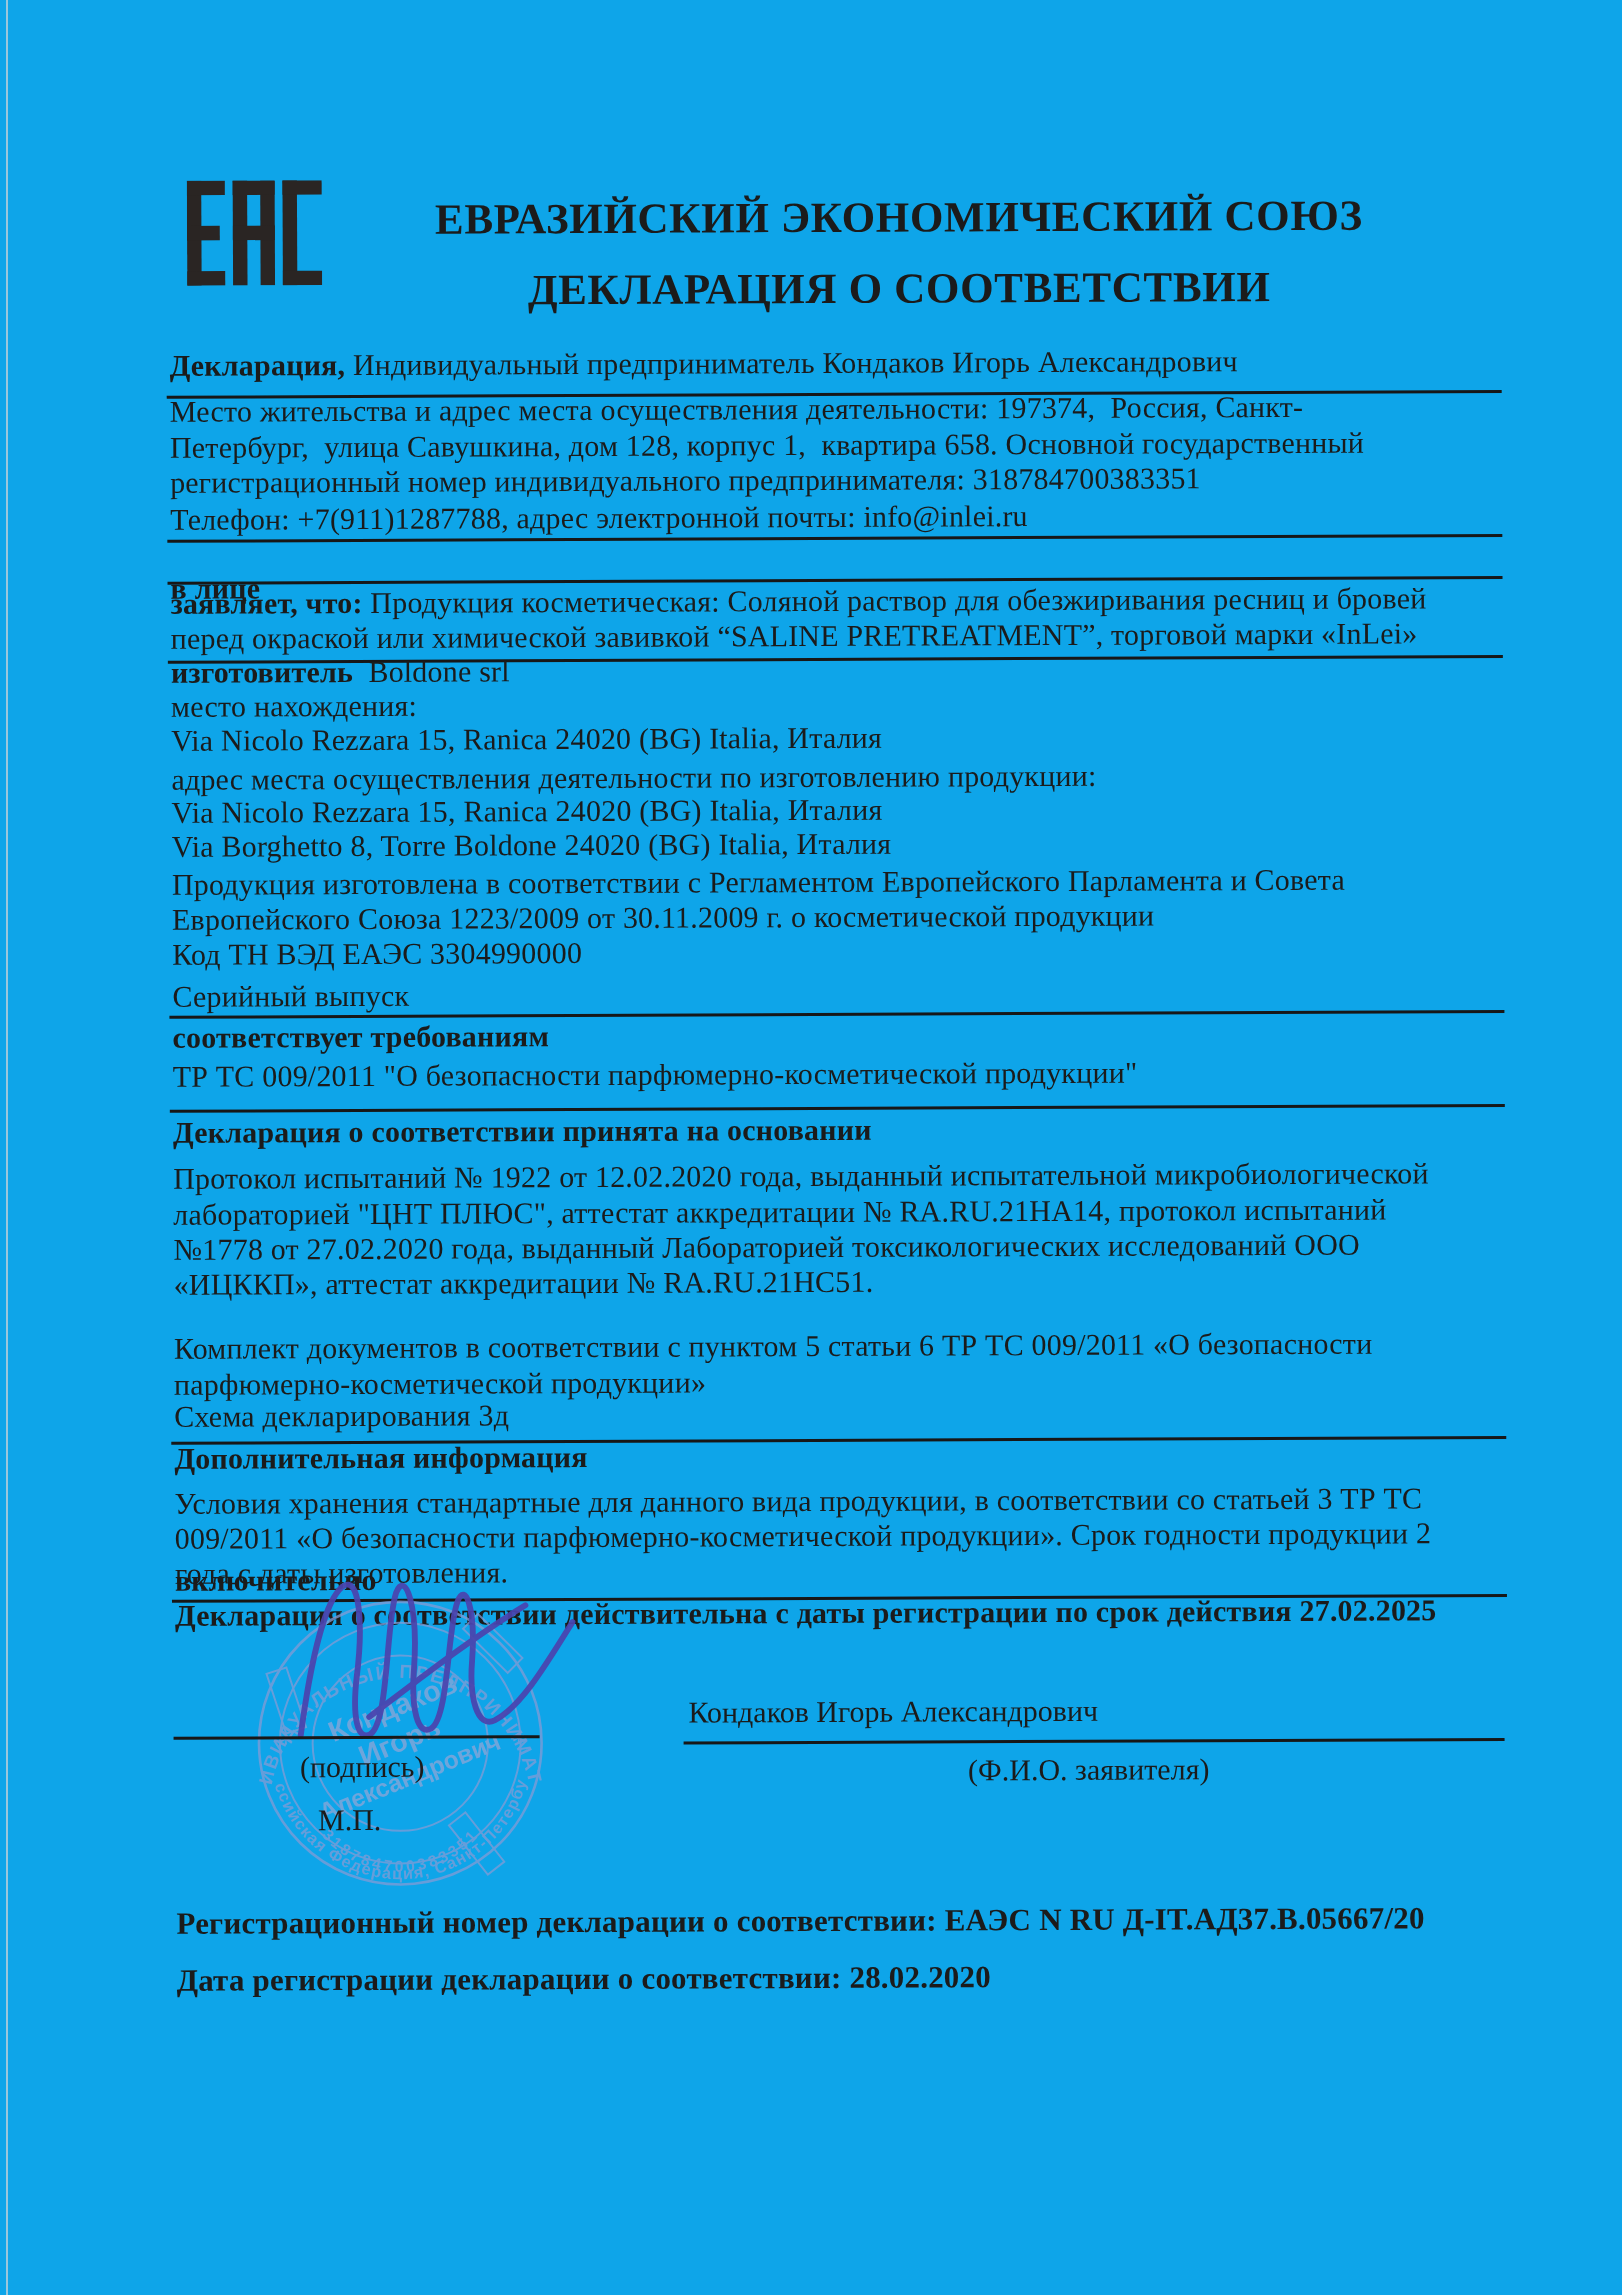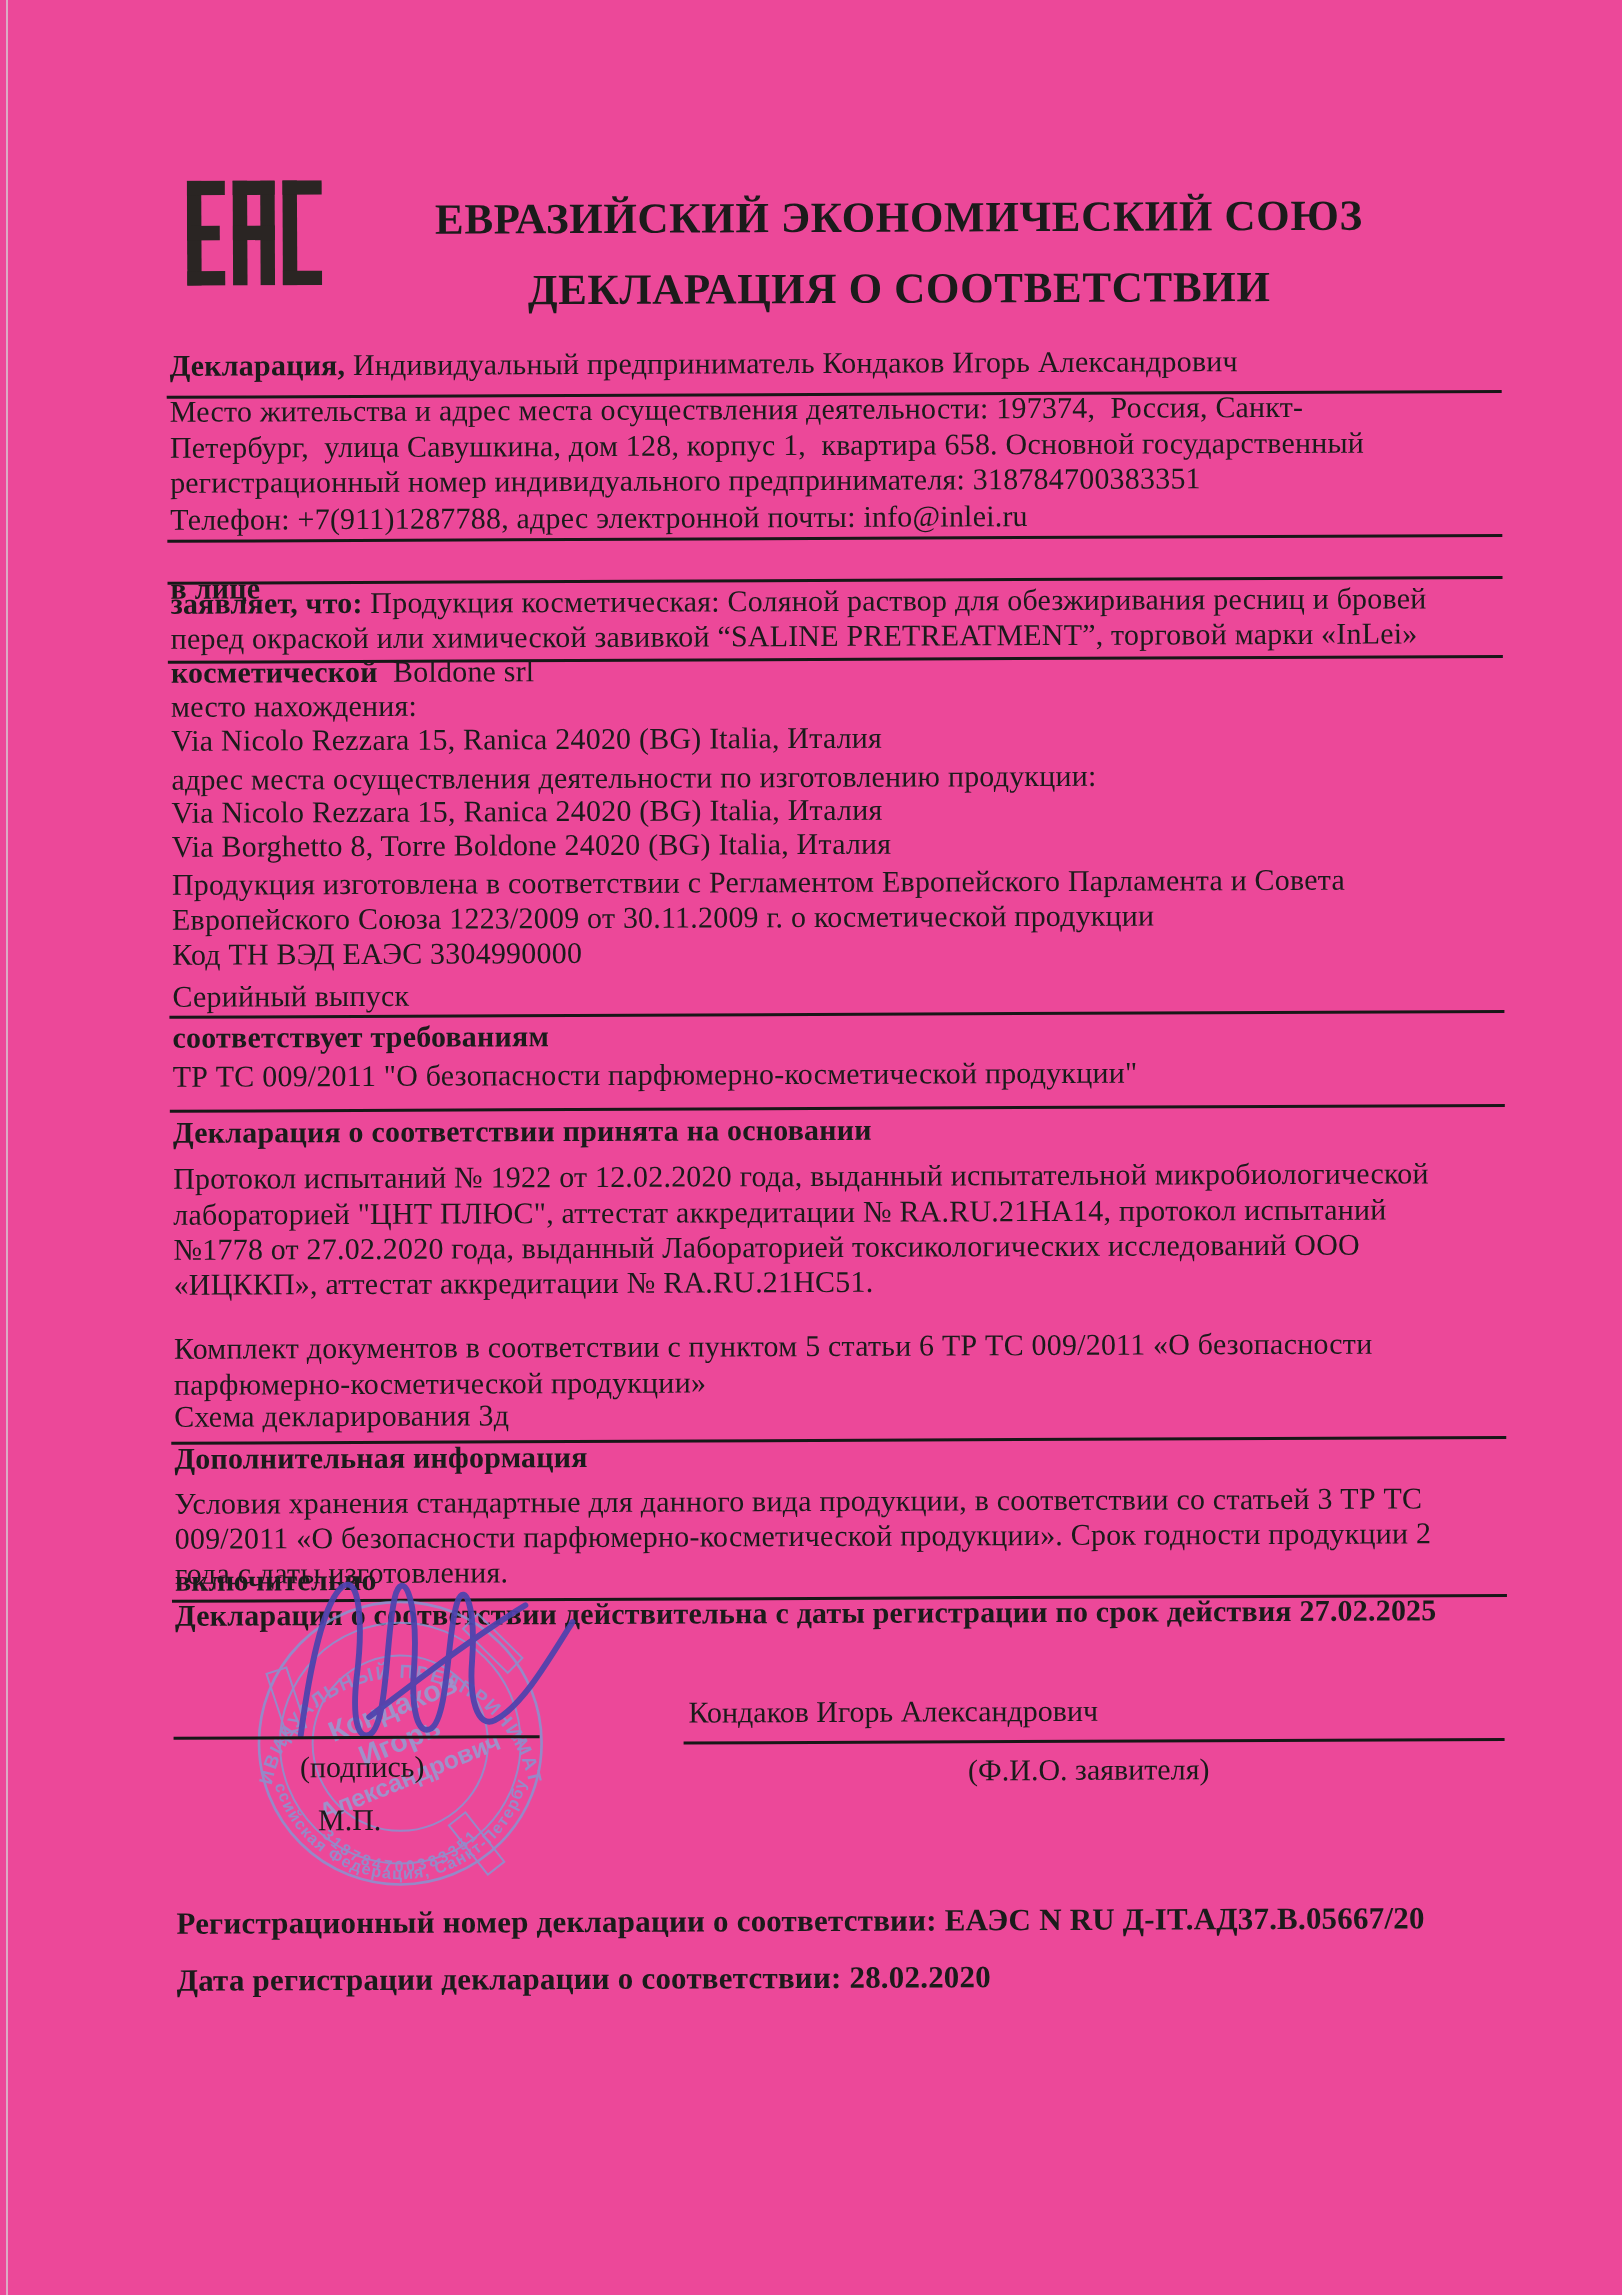--- a/index.html
+++ b/index.html
@@ -1,16 +1,16 @@
 <!DOCTYPE html>
 <html style="font-size:10.5px"><head>
 <meta charset="utf-8">
 <style>
   html,body{margin:0;padding:0;background:#ffffff;}
-  .page{position:relative;width:1623px;height:2295px;background:#ec4899;overflow:hidden;
+  .page{position:relative;width:1623px;height:2295px;background:#0ea5e9;overflow:hidden;
         font-family:"Liberation Serif","DejaVu Serif",serif;color:#1b1b1b;}
   .scan-edge{position:absolute;left:5.9px;top:0;bottom:0;width:2px;background:#d6d6d6;opacity:.7;}
   .tilt{position:absolute;inset:0;transform:rotate(-0.25deg);transform-origin:50% 50%;}
   .line{position:absolute;left:173px;font-size:30px;line-height:35px;white-space:pre;letter-spacing:0.2px;}
   .b{font-weight:bold;}
   .title{position:absolute;left:216px;width:1374px;text-align:center;font-weight:bold;
          font-size:43px;letter-spacing:0.7px;white-space:pre;}
   .hr{position:absolute;left:170px;width:1335px;height:3.3px;background:#171717;}
   .hr.thin{height:2.6px;}
   .sigline{position:absolute;height:3.3px;background:#171717;}
@@ -55,21 +55,21 @@
     <div class="line" style="top:427px;">Петербург,  улица Савушкина, дом 128, корпус 1,  квартира 658. Основной государственный</div>
     <div class="line" style="top:462px;">регистрационный номер индивидуального предпринимателя: 318784700383351</div>
     <div class="line" style="top:499px;">Телефон: +7(911)1287788, адрес электронной почты: info@inlei.ru</div>
     <div class="hr thin" style="top:537px;"></div>
     <div class="line b" style="top:568px;">в лице</div>
     <div class="hr thin" style="top:579px;"></div>
 
     <div class="line" style="top:583px;"><span class="b">заявляет, что:</span><span> Продукция косметическая: Соляной раствор для обезжиривания ресниц и бровей</span></div>
     <div class="line" style="top:618px;">перед окраской или химической завивкой “SALINE PRETREATMENT”, торговой марки «InLei»</div>
     <div class="hr thin" style="top:658px;"></div>
-    <div class="line" style="top:652px;"><span class="b">косметической</span><span>  Boldone srl</span></div>
+    <div class="line" style="top:652px;"><span class="b">изготовитель</span><span>  Boldone srl</span></div>
     <div class="line" style="top:686px;">место нахождения:</div>
     <div class="line" style="top:720px;">Via Nicolo Rezzara 15, Ranica 24020 (BG) Italia, Италия</div>
     <div class="line" style="top:759px;">адрес места осуществления деятельности по изготовлению продукции:</div>
     <div class="line" style="top:792px;">Via Nicolo Rezzara 15, Ranica 24020 (BG) Italia, Италия</div>
     <div class="line" style="top:826px;">Via Borghetto 8, Torre Boldone 24020 (BG) Italia, Италия</div>
     <div class="line" style="top:864px;">Продукция изготовлена в соответствии с Регламентом Европейского Парламента и Совета</div>
     <div class="line" style="top:899px;">Европейского Союза 1223/2009 от 30.11.2009 г. о косметической продукции</div>
     <div class="line" style="top:934px;">Код ТН ВЭД ЕАЭС 3304990000</div>
     <div class="line" style="top:976px;">Серийный выпуск</div>
     <div class="hr" style="top:1013px;"></div>

